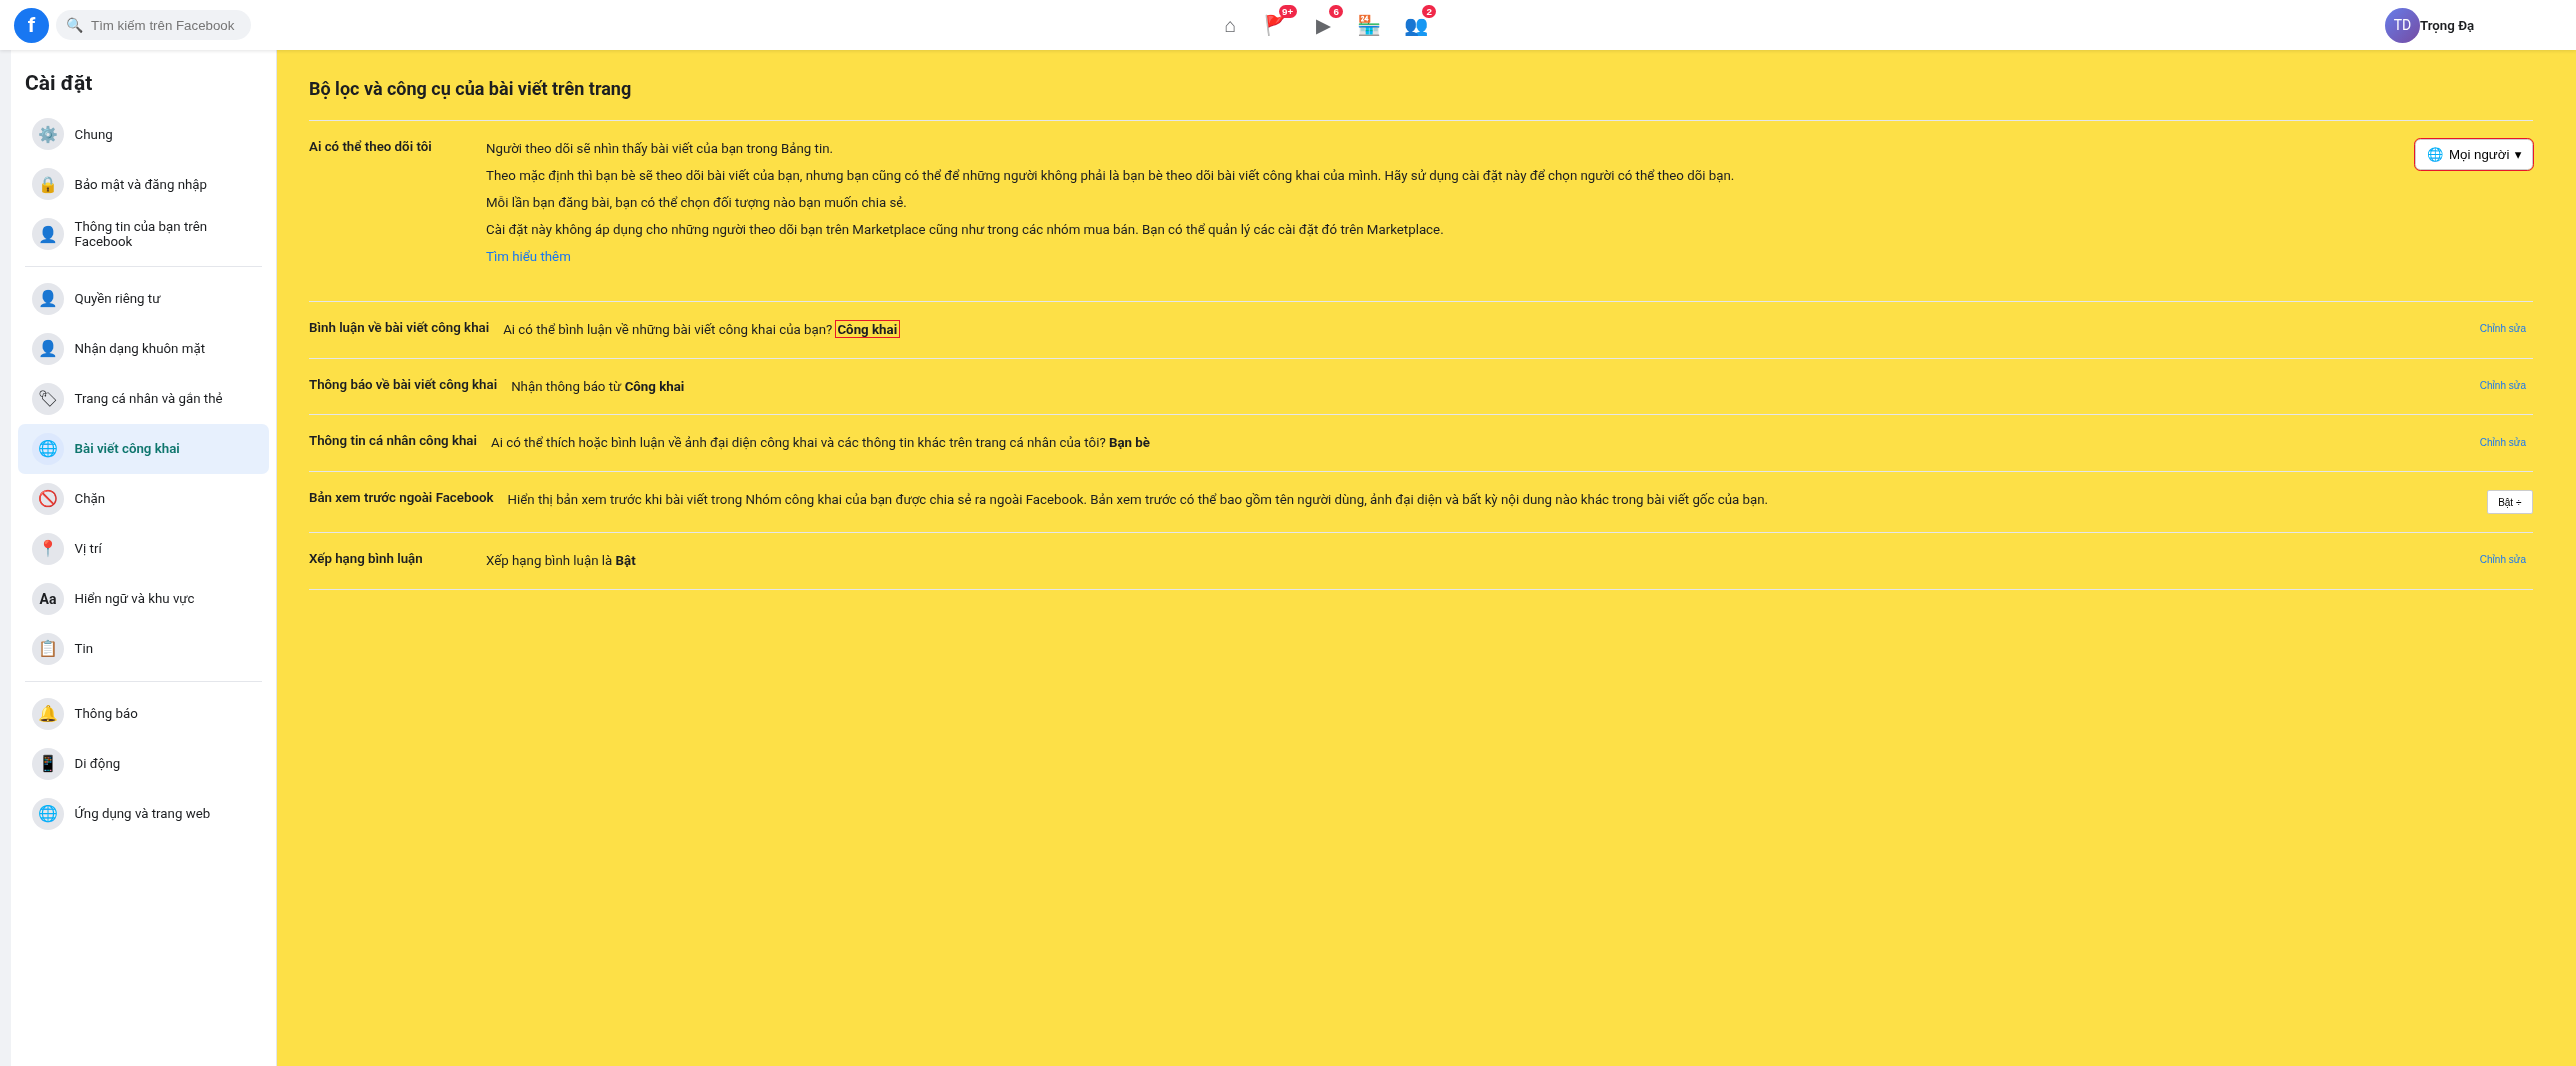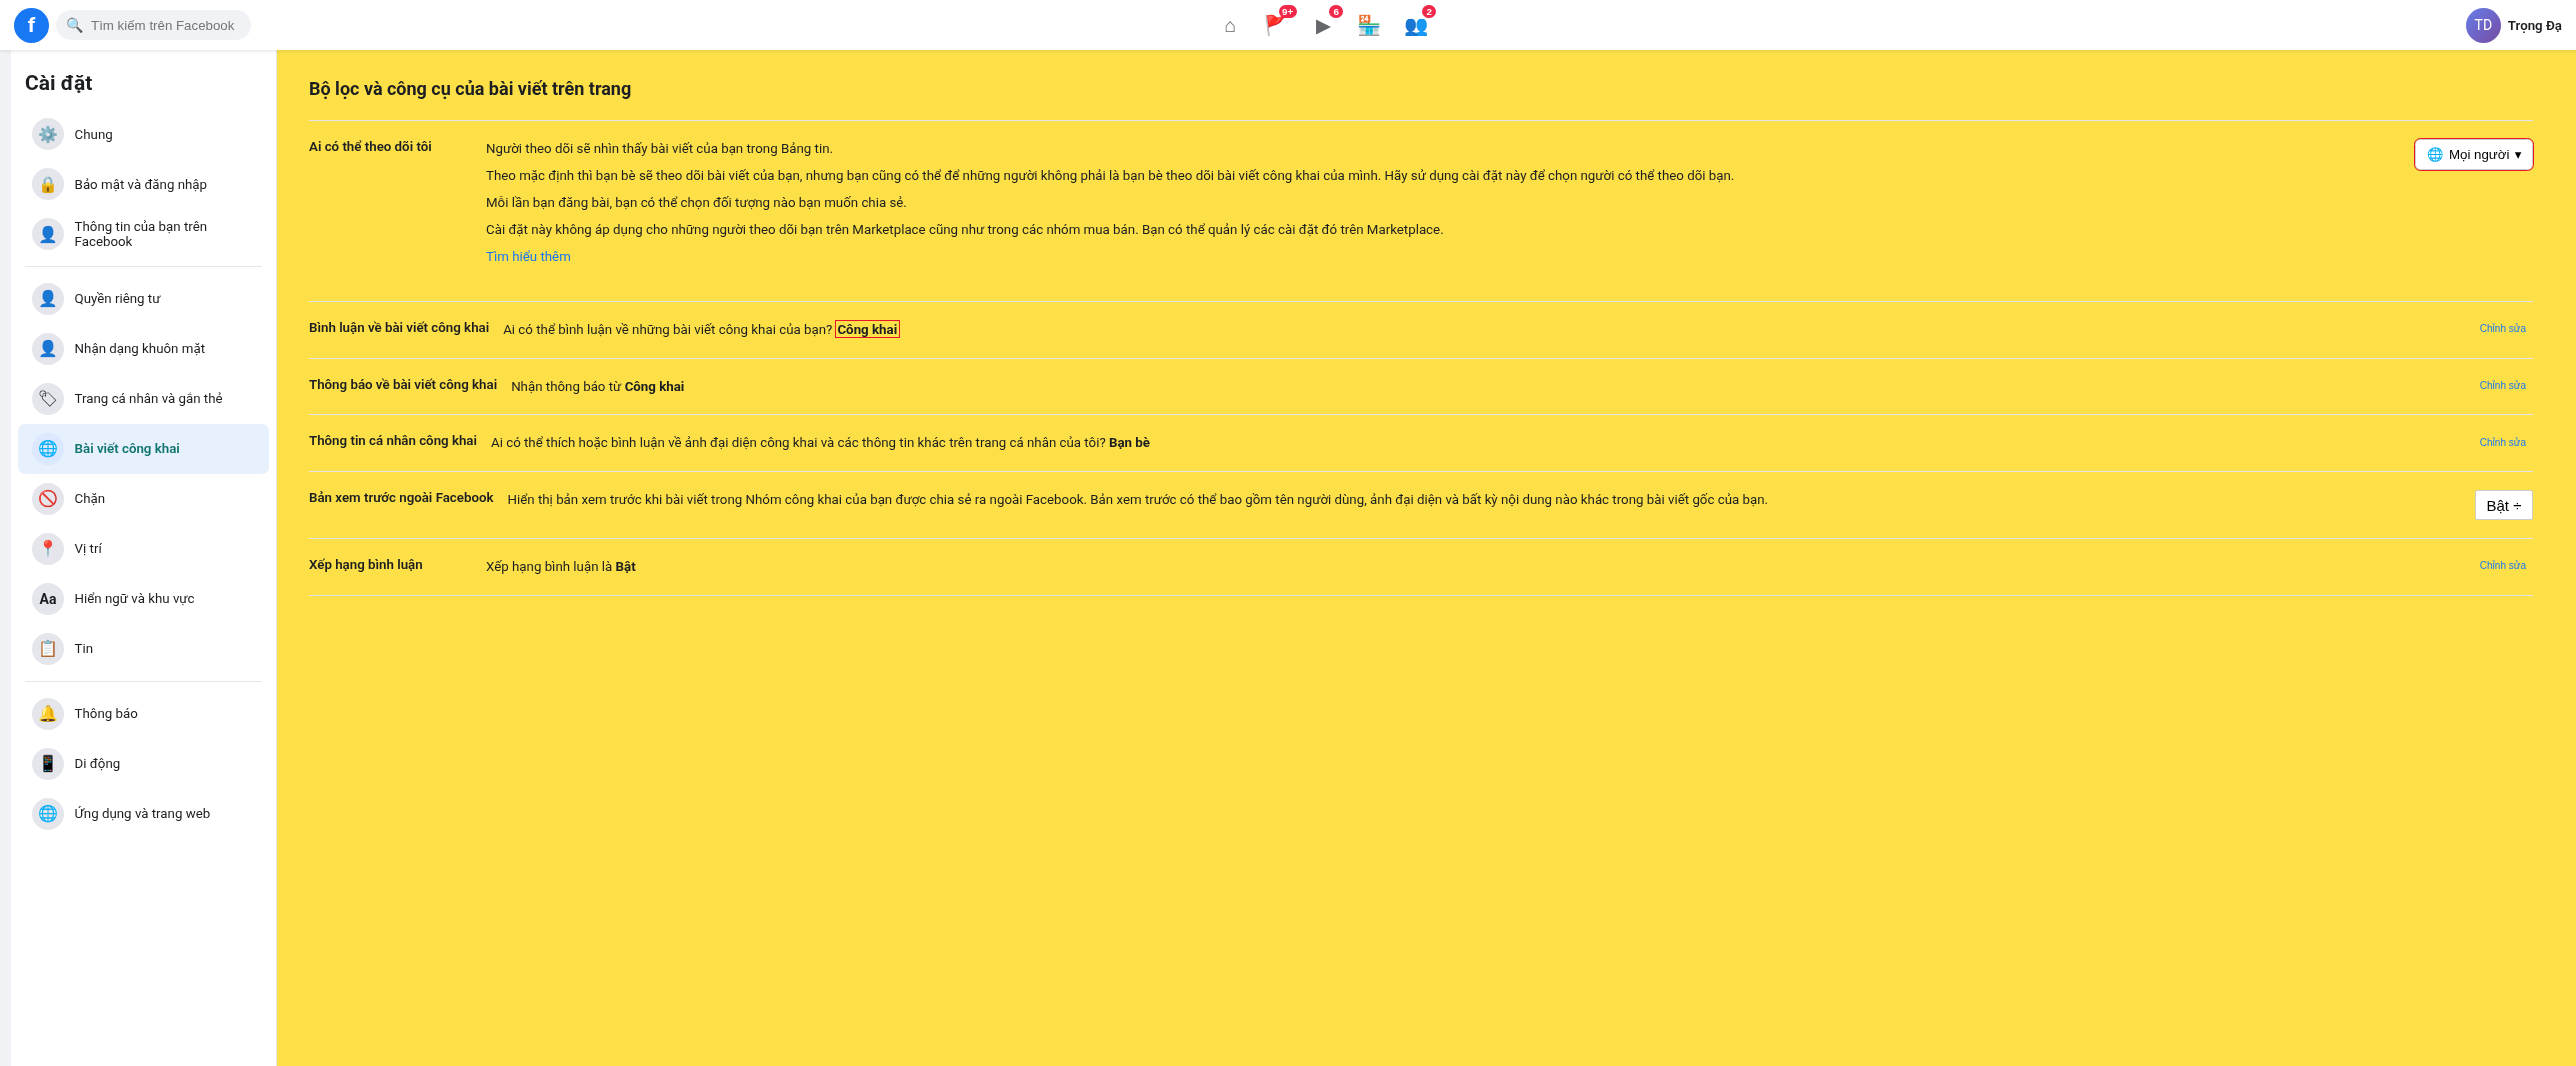--- a/index.html
+++ b/index.html
@@ -35,21 +35,21 @@
       background: none; border: none; cursor: pointer;
       display: flex; align-items: center; justify-content: center;
       color: #65676b; font-size: 19.5px;
     }
     .badge {
       position: absolute; top: 1.8px; right: 1.8px;
       background: #f02849; color: #fff; font-size: 9.8px; font-weight: bold;
       border-radius: 9px; padding: 0.9px 3.5px; min-width: 14px; text-align: center;
     }
 
-    .topnav-right { display: flex; align-items: center; gap: 7px; min-width: 177px; justify-content: flex-end; }
+    .topnav-right { display: flex; align-items: center; min-width: 177px; }
     .user-avatar {
       width: 35px; height: 35px; border-radius: 50%; background: #8b8b8b;
       display: flex; align-items: center; justify-content: center;
       overflow: hidden; cursor: pointer;
     }
     .user-avatar-img {
       width: 100%; height: 100%; background: linear-gradient(135deg, #667eea 0%, #764ba2 100%);
       display: flex; align-items: center; justify-content: center; color: #fff; font-size: 14px;
     }
     .user-name { font-size: 13.3px; font-weight: 600; }
@@ -103,21 +103,21 @@
     }
 
     .btn-everyone {
       display: flex; align-items: center; gap: 5.3px;
       border: 0.9px solid #ccc; border-radius: 5.3px; padding: 7px 10.6px;
       background: #fff; cursor: pointer; font-size: 13.3px; font-weight: 500;
       outline: 1.8px solid #e8152a;
     }
     .btn-toggle {
       border: 0.9px solid #ccc; border-radius: 2px; padding: 5.3px 10.6px;
-      background: #fff; cursor: pointer; font-size: 15px; font-weight: 500;
+      background: #fff; cursor: pointer; font-size: 10px; font-weight: 500;
     }
     .link-blue { color: #1877f2; cursor: pointer; }
     .bold { font-weight: 700; }
 
     .highlight-box {
       display: inline;
       outline: 1.8px solid #e8152a;
       padding: 0.9px 1.8px;
     }
   </style>

